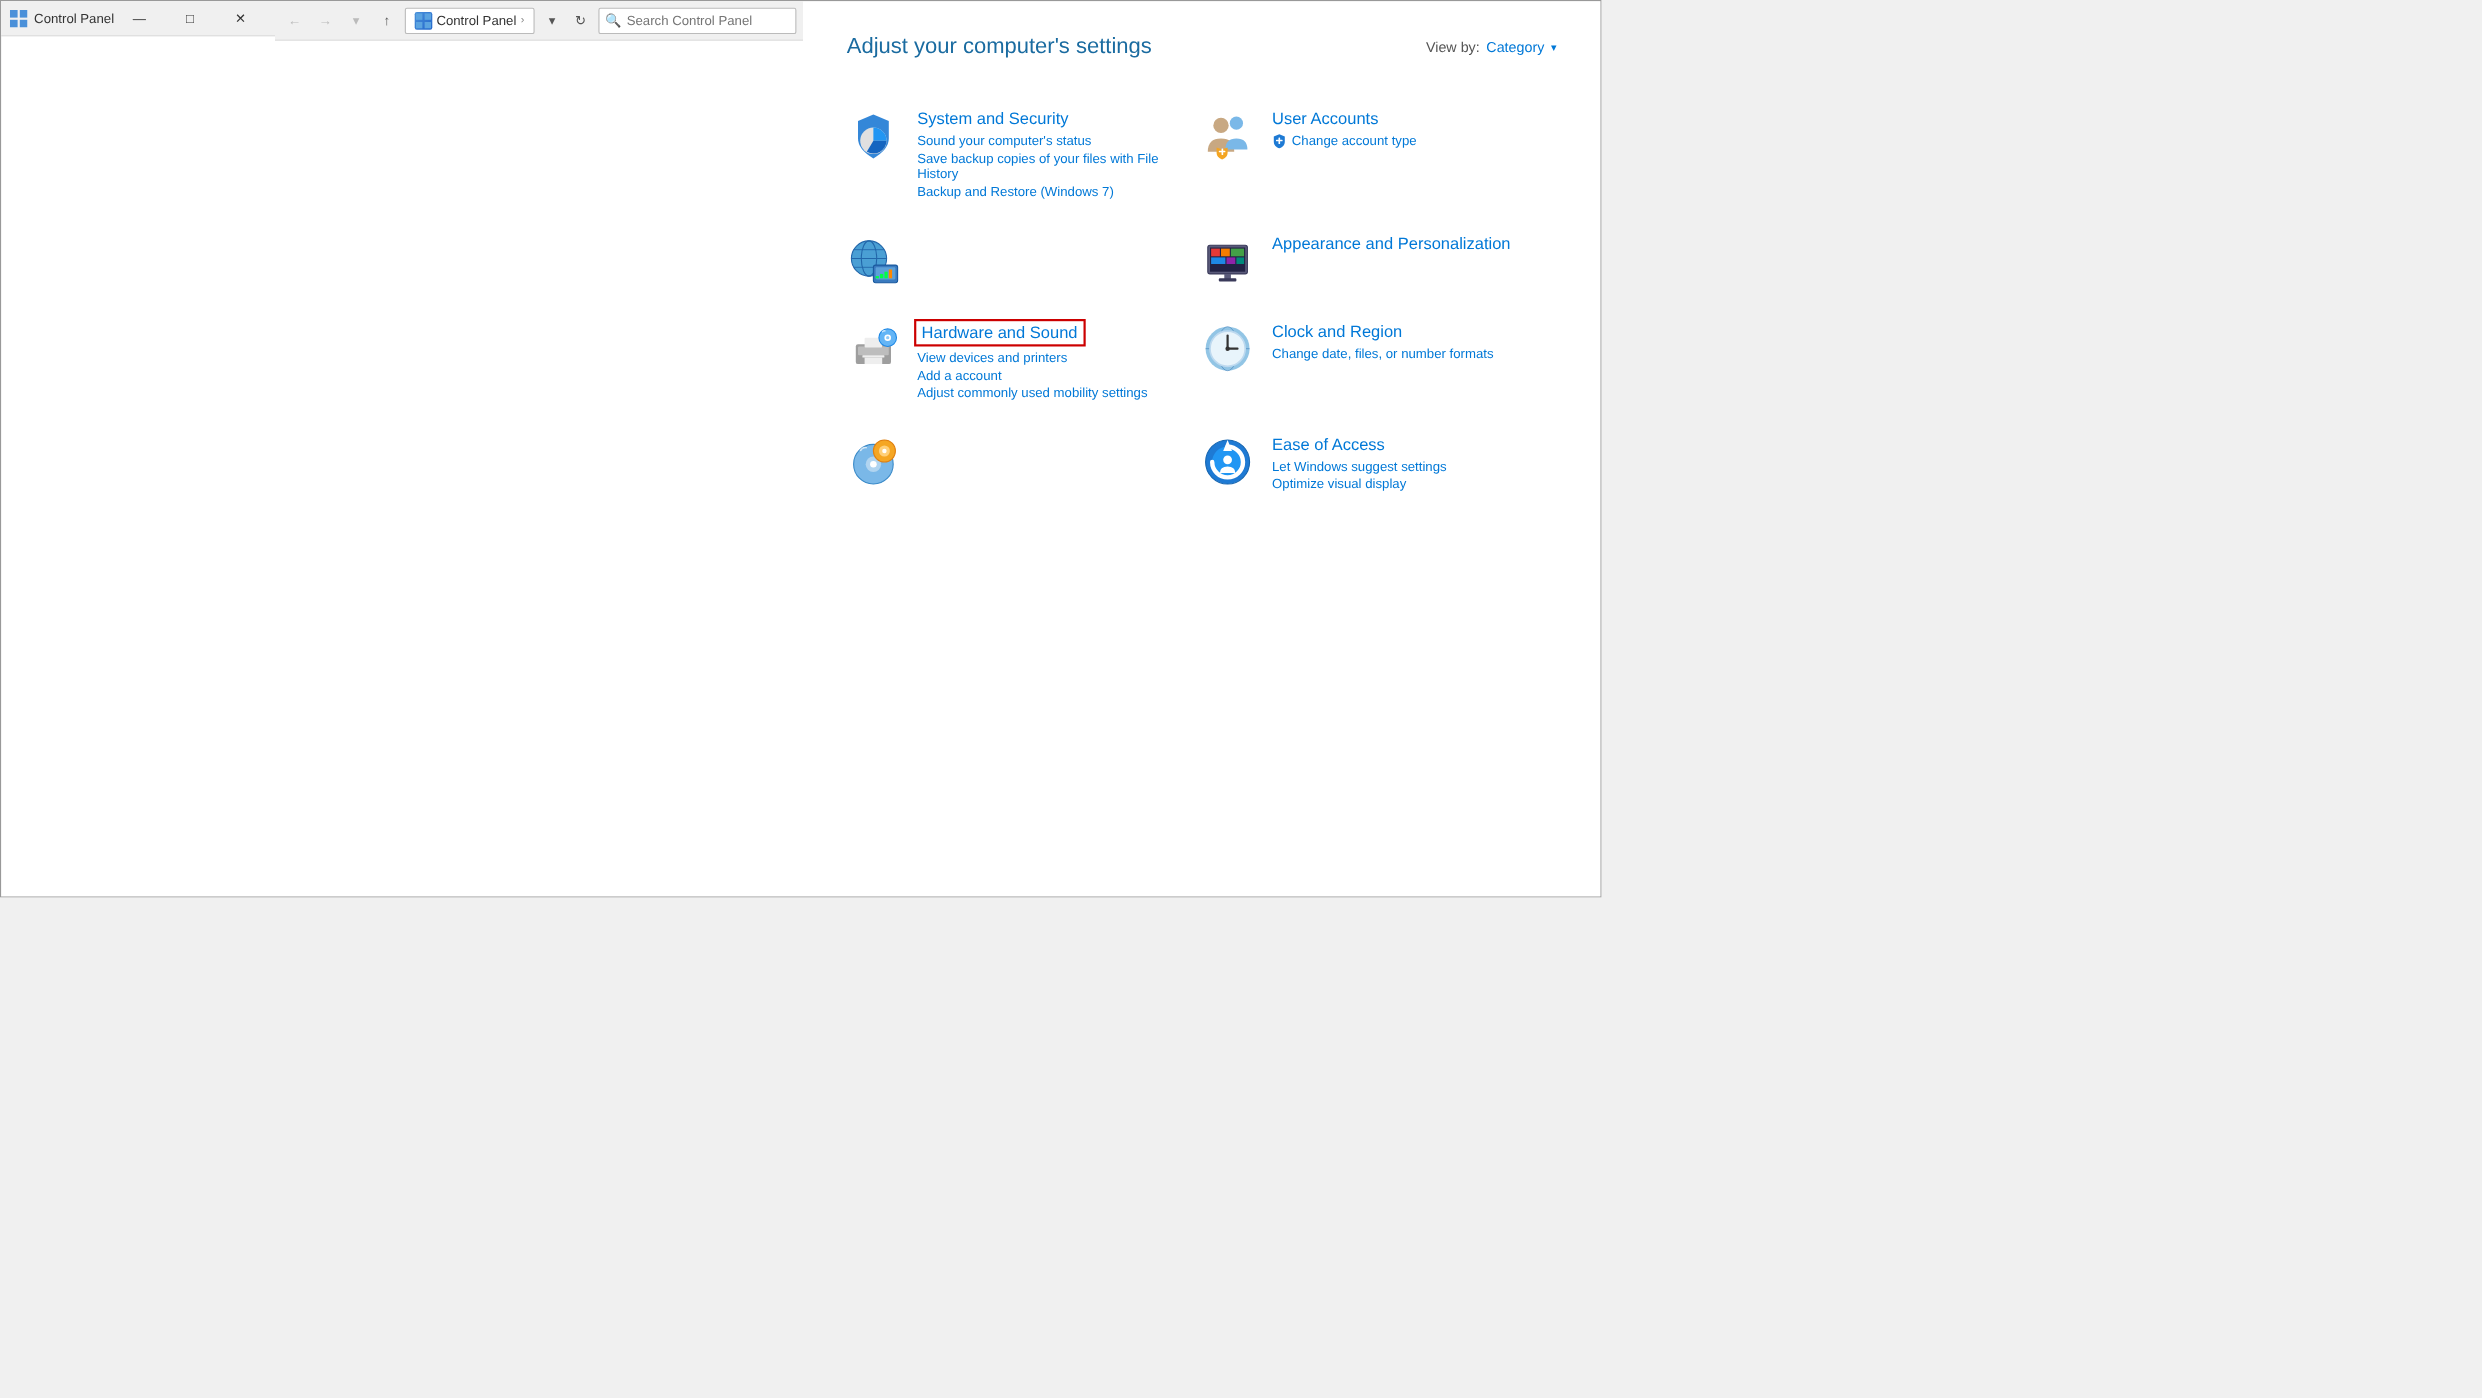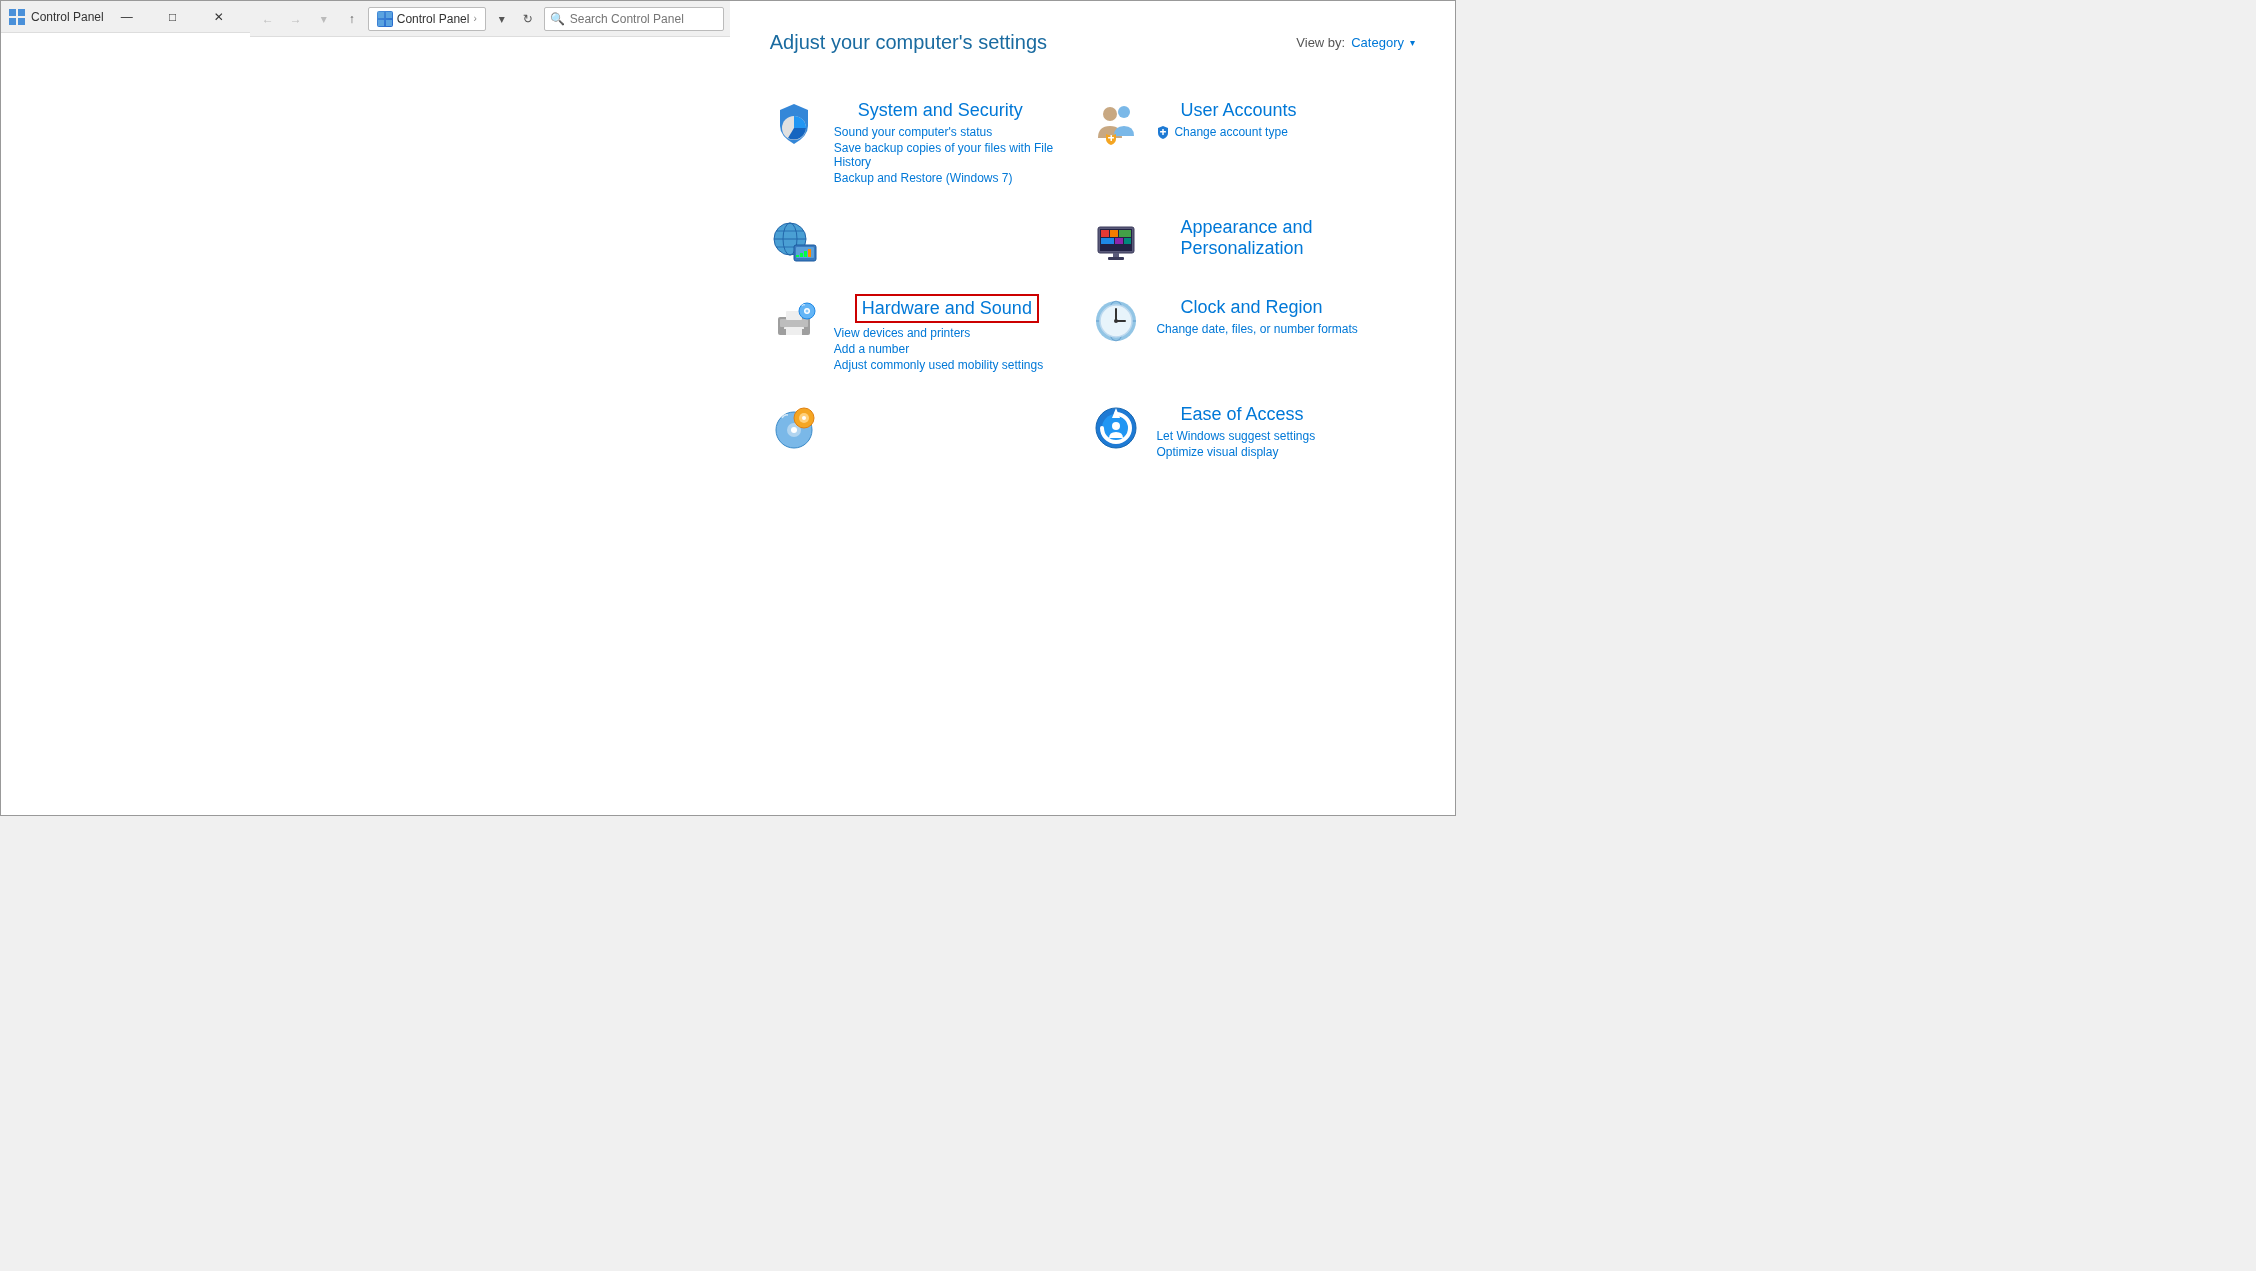--- a/index.html
+++ b/index.html
@@ -182,27 +182,26 @@
     .category-icon {
       width: 48px;
       height: 48px;
       flex-shrink: 0;
       display: flex;
       align-items: center;
       justify-content: center;
     }
     .category-content { flex: 1; }
     .category-title {
-      font-size: 18px;
+      font-size: 15px;
       color: #0078d7;
       cursor: pointer;
       text-decoration: none;
       display: block;
       margin-bottom: 4px;
-      margin-left: 24px;
     }
     .category-title.highlighted {
       display: inline-block;
       outline: 2px solid #cc0000;
       outline-offset: 1px;
       padding: 1px 4px;
       color: #0078d7;
     }
     .sub-link {
       font-size: 12px;
@@ -382,21 +381,21 @@
             <circle cx="37" cy="14" r="8" fill="#64b5f6" stroke="#1e88e5" stroke-width="1"></circle>
             <circle cx="37" cy="14" r="3" fill="#fff"></circle>
             <circle cx="37" cy="14" r="1.5" fill="#90caf9"></circle>
 
             <path d="M32 9 Q33 7 35 8" stroke="#fff" stroke-width="1.2" fill="none" opacity="0.7"></path>
           </svg>
         </div>
         <div class="category-content">
           <a class="category-title highlighted">Hardware and Sound</a>
           <a class="sub-link">View devices and printers</a>
-          <a class="sub-link">Add a number</a>
+          <a class="sub-link">Add a account</a>
           <a class="sub-link">Adjust commonly used mobility settings</a>
         </div>
       </div>
 
       <div class="category-item">
         <div class="category-icon">
           <svg width="48" height="48" viewBox="0 0 48 48">
 
             <circle cx="24" cy="24" r="20" fill="#4a9fd4" opacity="0.6"></circle>
             <ellipse cx="24" cy="24" rx="9" ry="20" fill="none" stroke="#2266aa" stroke-width="0.8" opacity="0.5"></ellipse>

